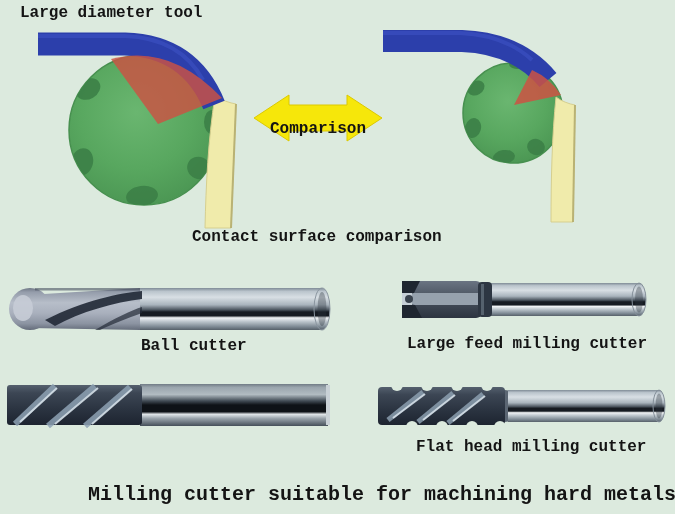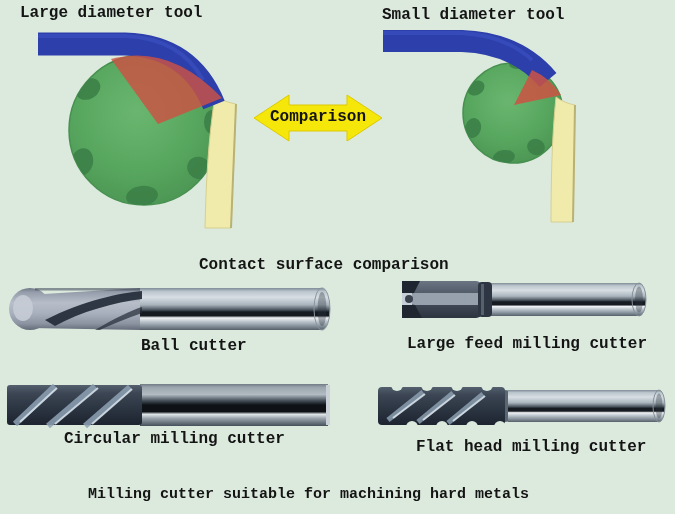--- a/index.html
+++ b/index.html
@@ -14,21 +14,21 @@
   .lbl{
     position:absolute;
     font-family:"Liberation Mono",monospace;
     font-weight:700;
     font-size:16px;
     line-height:19px;
     color:#141414;
     white-space:nowrap;
   }
   .lbl-comparison{width:128px;text-align:center;}
-  .lbl-footer{font-size:15px;}
+  .lbl-footer{font-size:20px;}
 </style>
 </head>
 <body>
 
 <div class="canvas">
 
   <svg class="diagram-svg" width="675" height="514" viewBox="0 0 675 514">
     <defs>
       <radialGradient id="gradGreen" cx="45%" cy="38%" r="70%">
         <stop offset="0%" stop-color="#6ab670"></stop>
@@ -188,29 +188,27 @@
       <g stroke="#d5e0e8" stroke-width="2" opacity="0.9" fill="none">
         <path d="M393,418 L425,394"></path>
         <path d="M423,420 L455,395"></path>
         <path d="M453,421 L485,396"></path>
       </g>
     </g>
   </svg>
 
   <div class="lbl" style="left:20px;top:4px;">Large diameter tool</div>
 
-  <div class="lbl" style="left:382px;top:6px;">Small diameter tool</div>
-
-  <div class="lbl lbl-comparison" style="left:254px;top:108px;">Comparison</div>
-
-  <div class="lbl" style="left:199px;top:228px;margin-top:28px;">Contact surface comparison</div>
+
+  <div class="lbl lbl-comparison" style="left:254px;top:120px;">Comparison</div>
+
+  <div class="lbl" style="left:192px;top:228px;">Contact surface comparison</div>
 
   <div class="lbl" style="left:141px;top:337px;">Ball cutter</div>
 
   <div class="lbl" style="left:407px;top:335px;text-align:right;">Large feed milling cutter</div>
 
-  <div class="lbl" style="left:64px;top:430px;">Circular milling cutter</div>
 
   <div class="lbl" style="left:416px;top:438px;">Flat head milling cutter</div>
 
   <div class="lbl lbl-footer" style="left:88px;top:485px;">Milling cutter suitable for machining hard metals</div>
 
 </div>
 
 </body></html>

